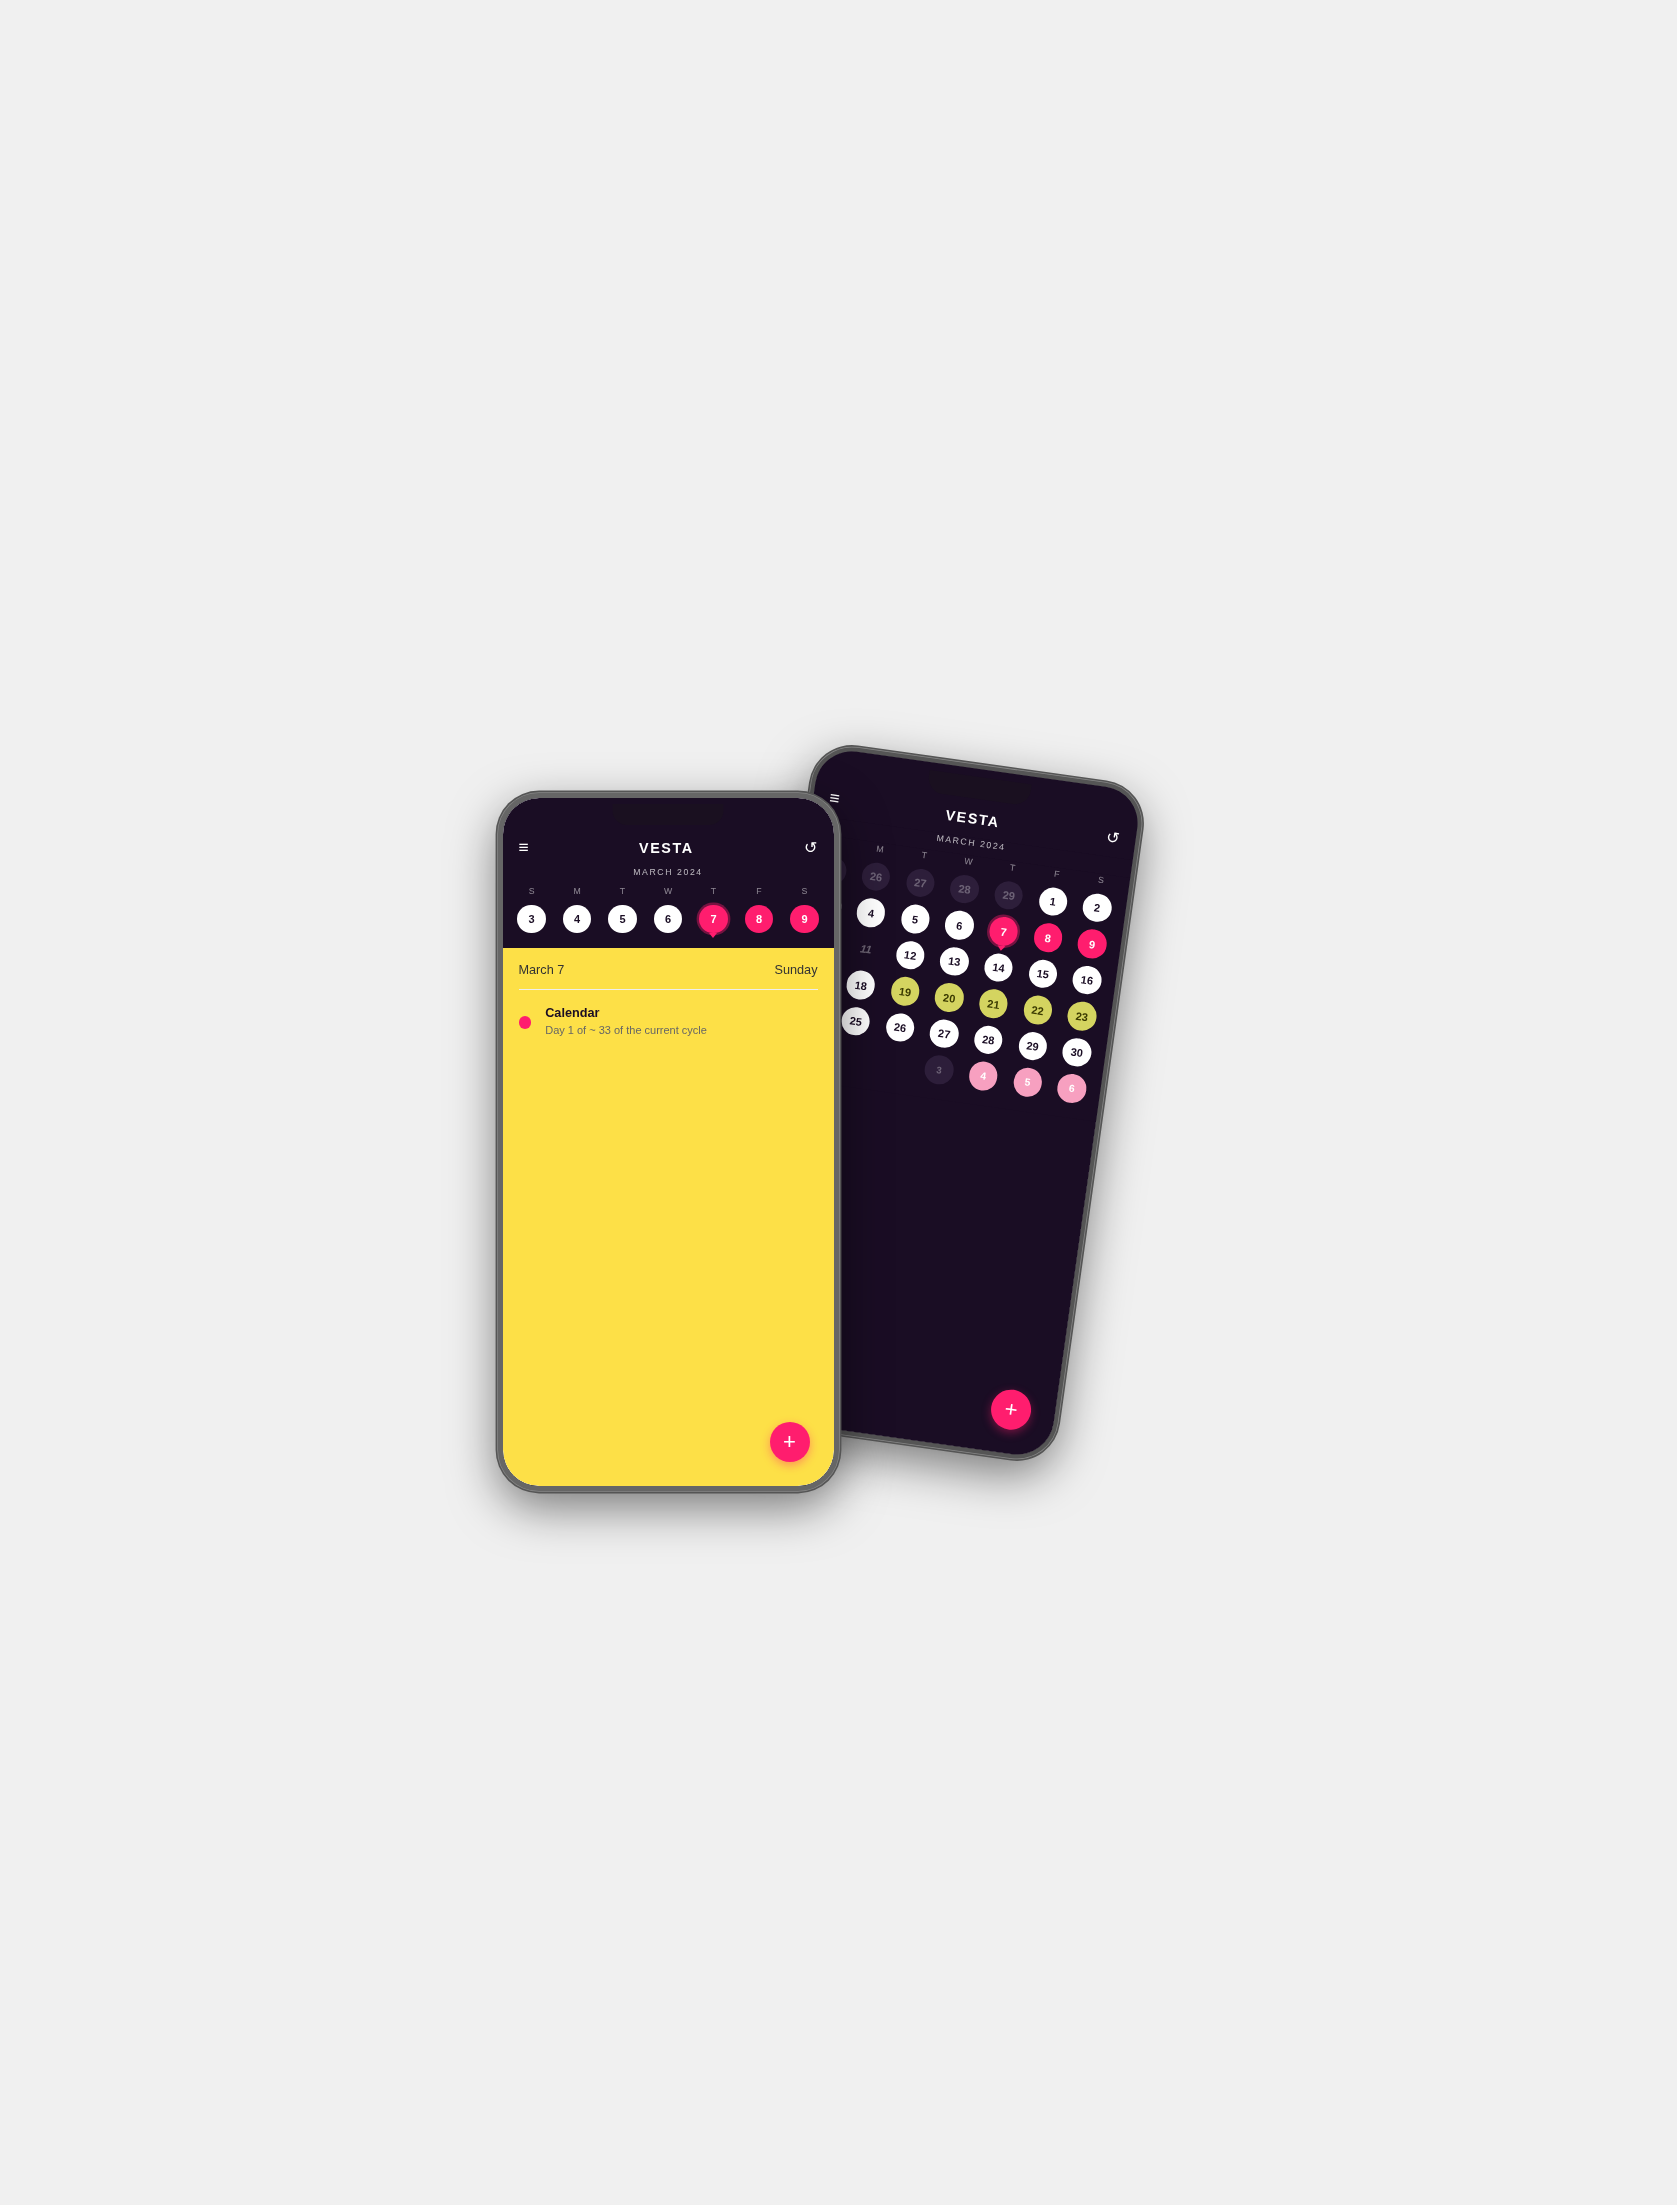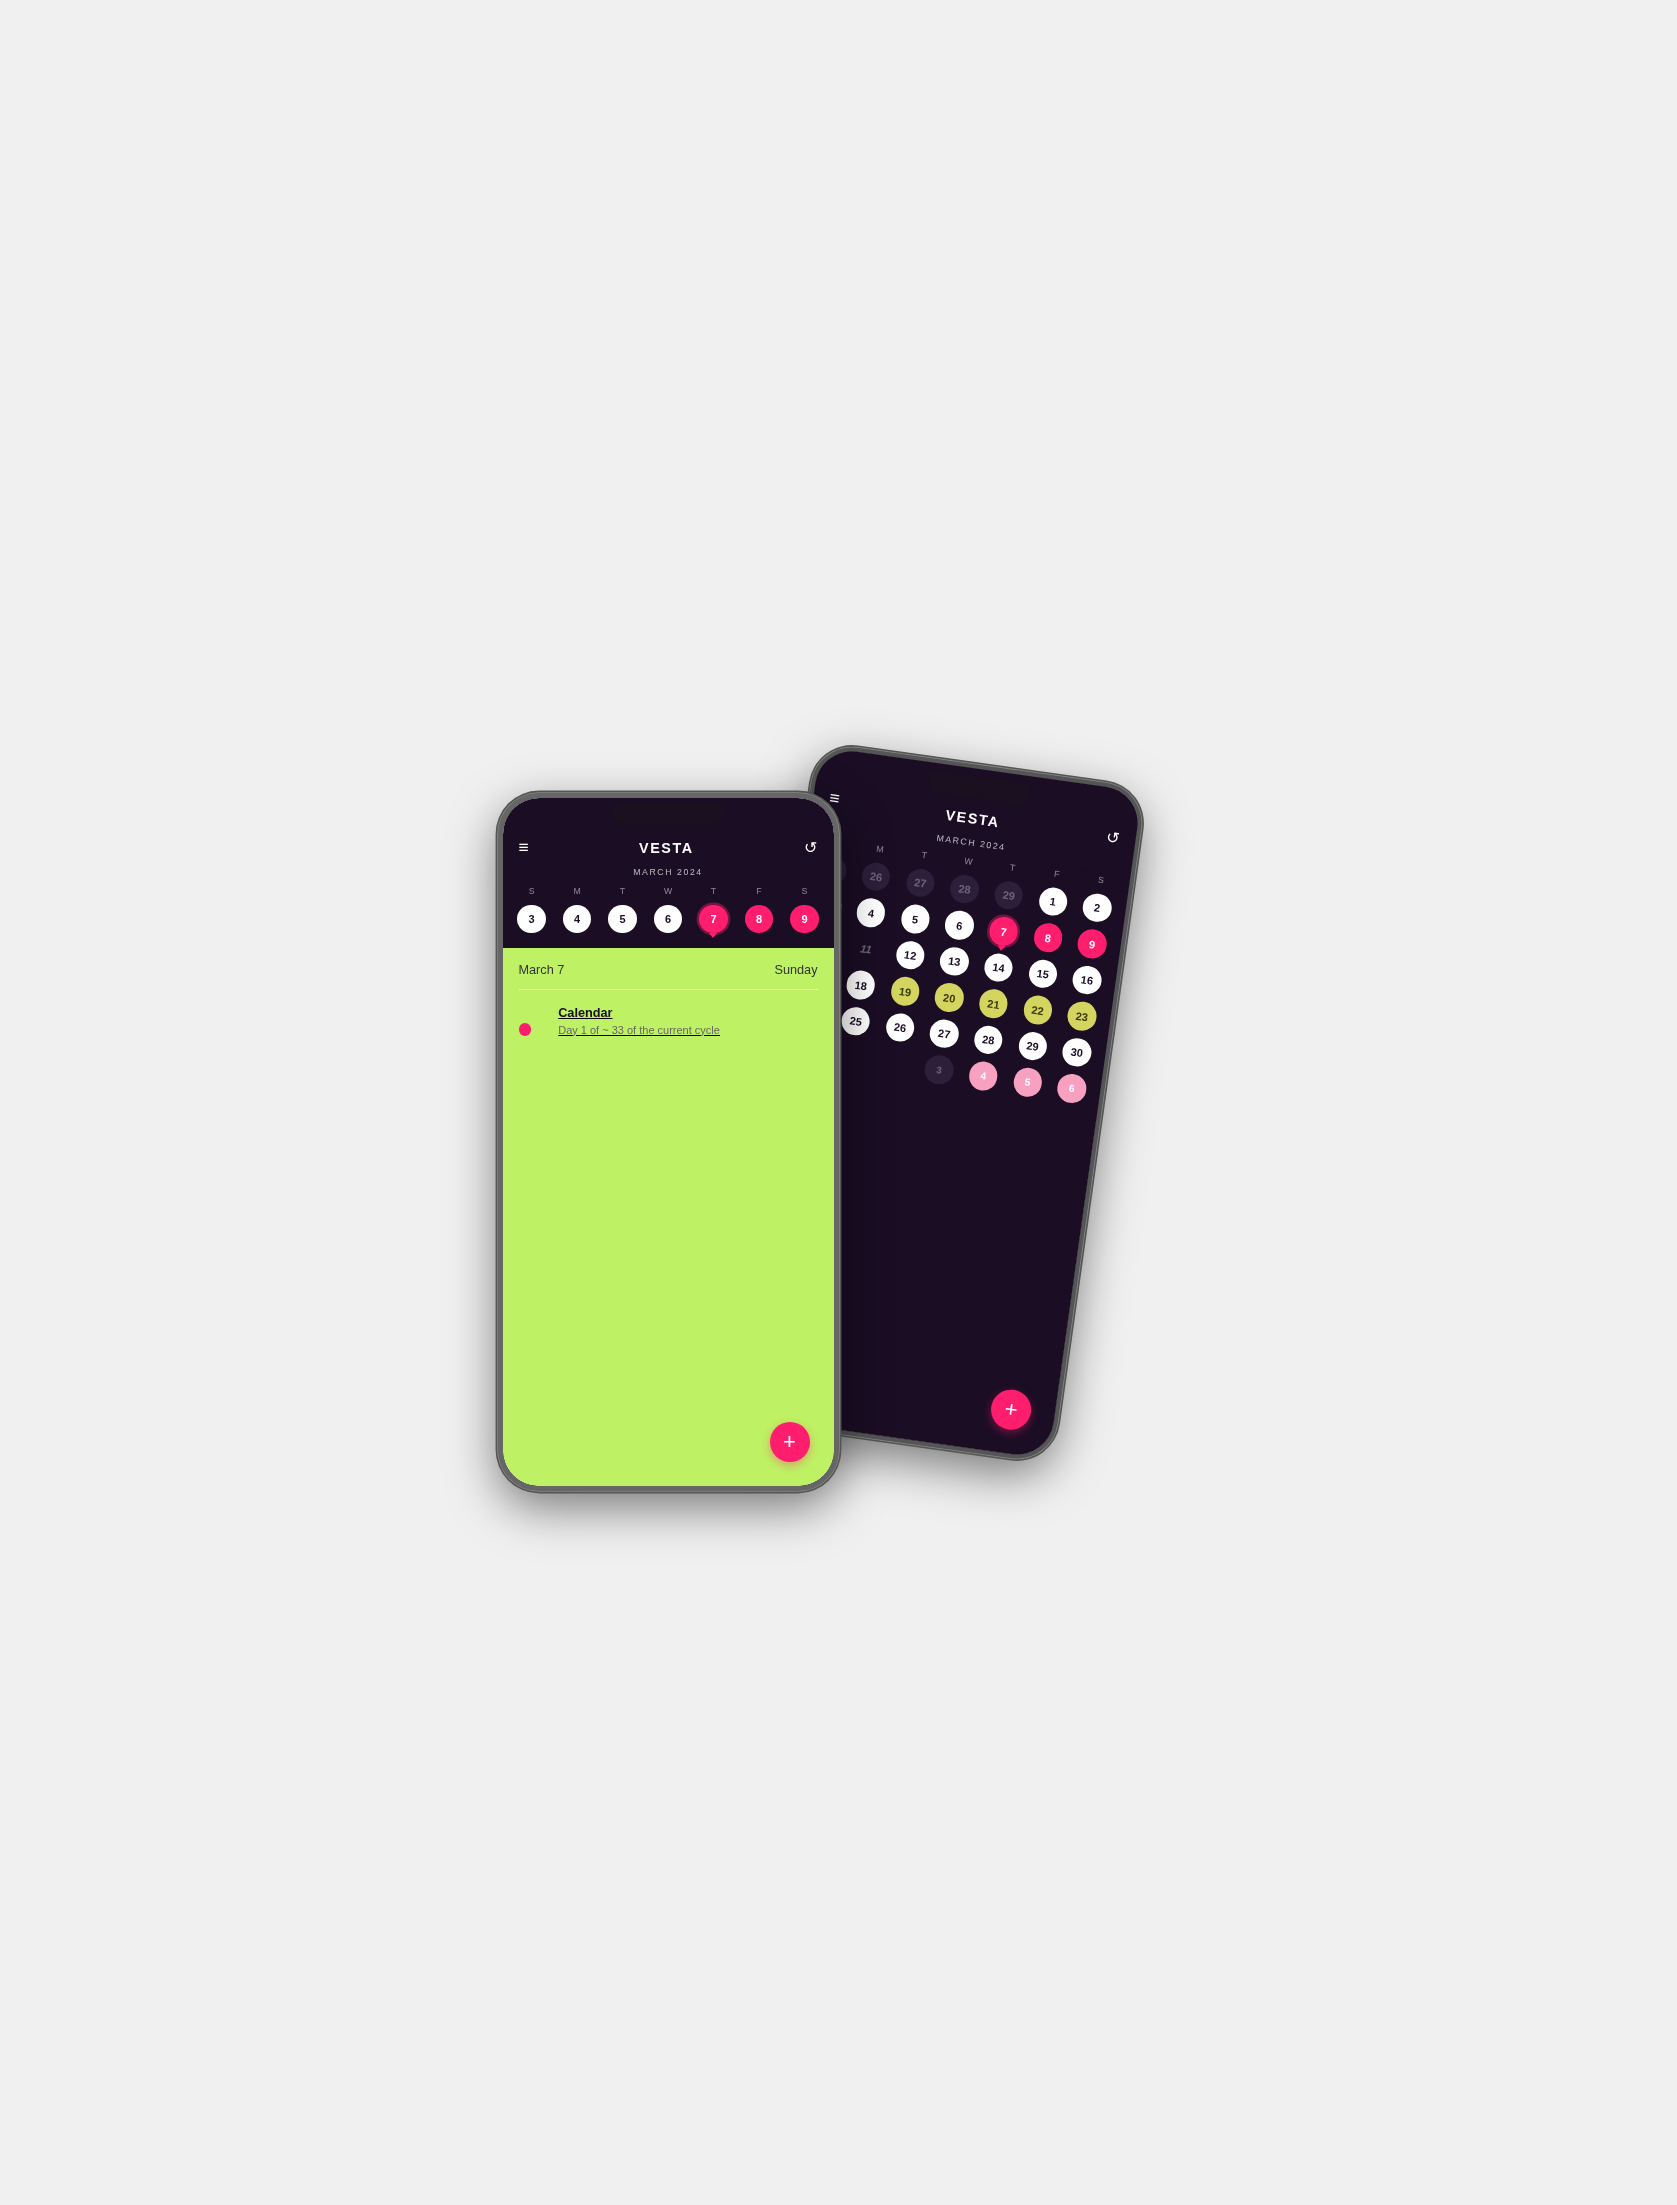--- a/index.html
+++ b/index.html
@@ -180,21 +180,21 @@
     .day-circle.light-pink { background: #f7a0c0; color: white; }
     .day-circle.olive { background: #d4d460; color: #3a3a00; }
     .day-circle.selected-today {
       background: #ff1d6e;
       color: white;
       box-shadow: 0 0 0 2.4px rgba(255,29,110,0.4);
     }
 
     
     .detail-section {
-      background: #bef264;
+      background: #fde047;
       flex: 1;
       padding: 14.3px 16px;
       border-radius: 0 0 36px 36px;
       overflow: hidden;
     }
     .detail-date-row {
       display: flex;
       justify-content: space-between;
       align-items: center;
       margin-bottom: 16px;
@@ -204,23 +204,22 @@
     .detail-date {
       font-size: 12.7px;
       color: #333;
     }
     .detail-day {
       font-size: 12.7px;
       color: #333;
     }
     .event-item {
       display: flex;
-      align-items: flex-end;
-      gap: 27px;
-      text-decoration: underline;
+      align-items: center;
+      gap: 14px;
     }
     .event-dot {
       width: 12.7px;
       height: 12.7px;
       border-radius: 50%;
       background: #ff1d6e;
       flex-shrink: 0;
       margin-top: 2.4px;
     }
     .event-content .event-title {

